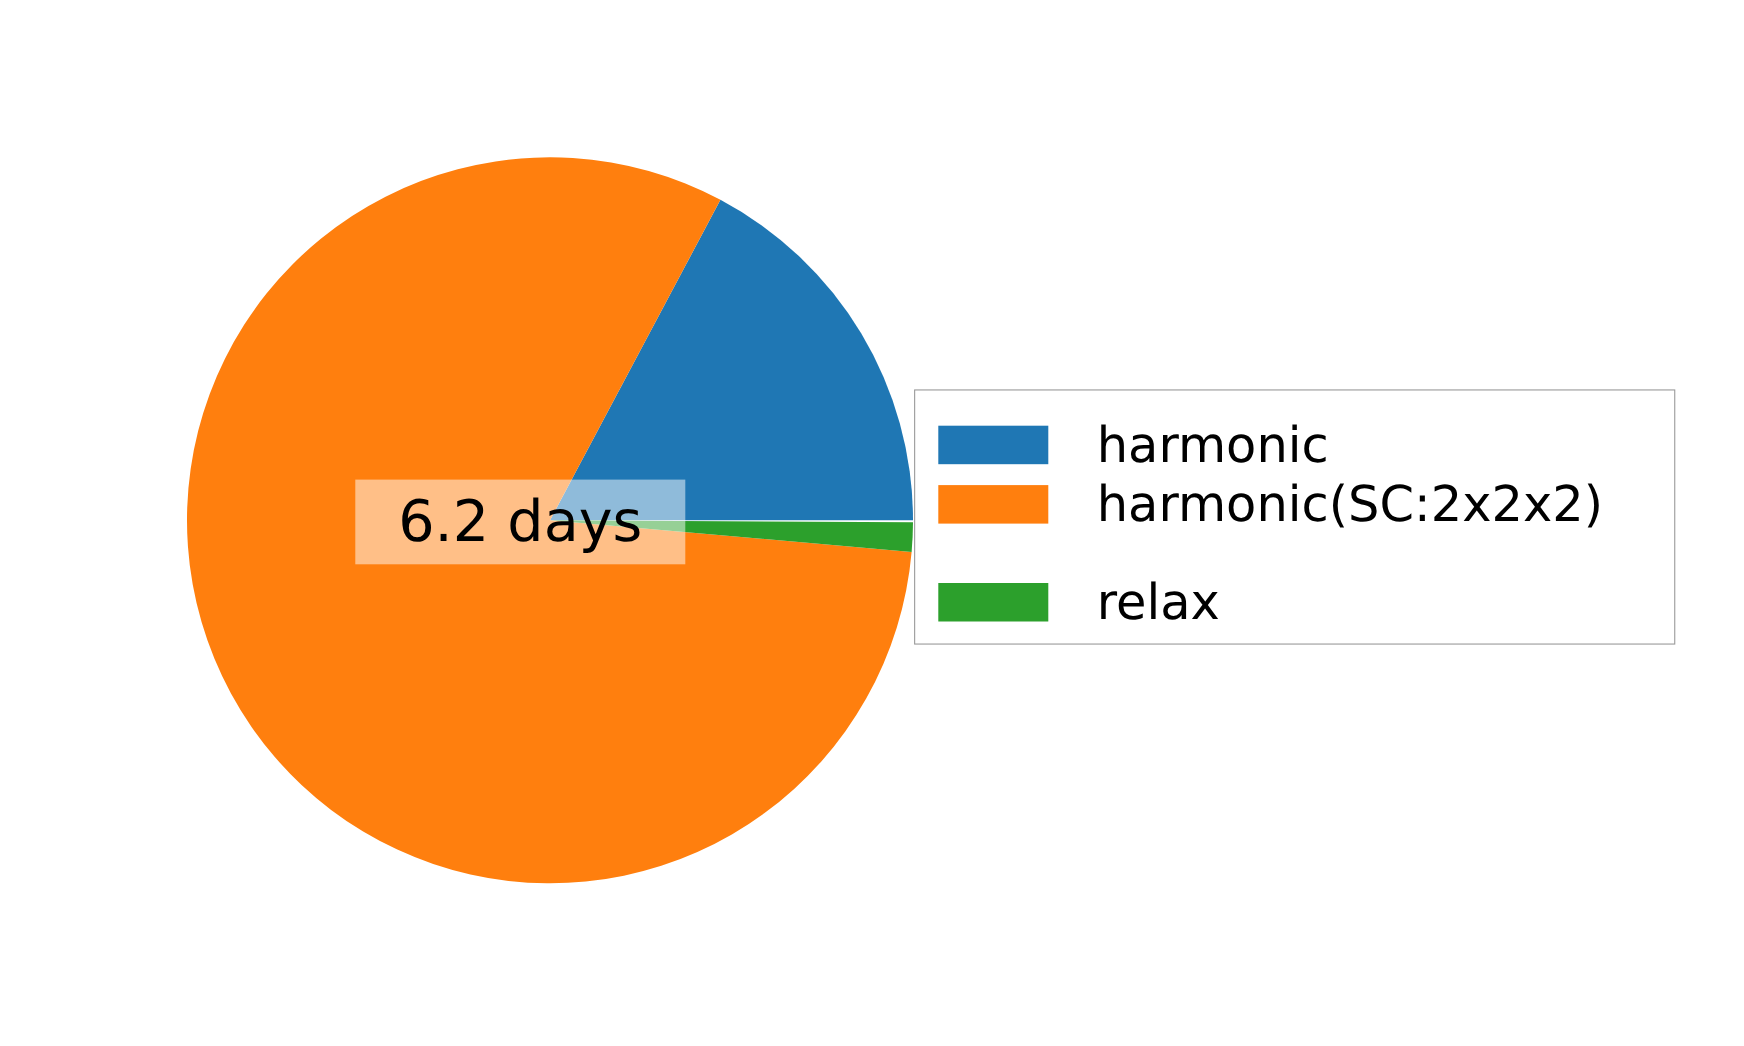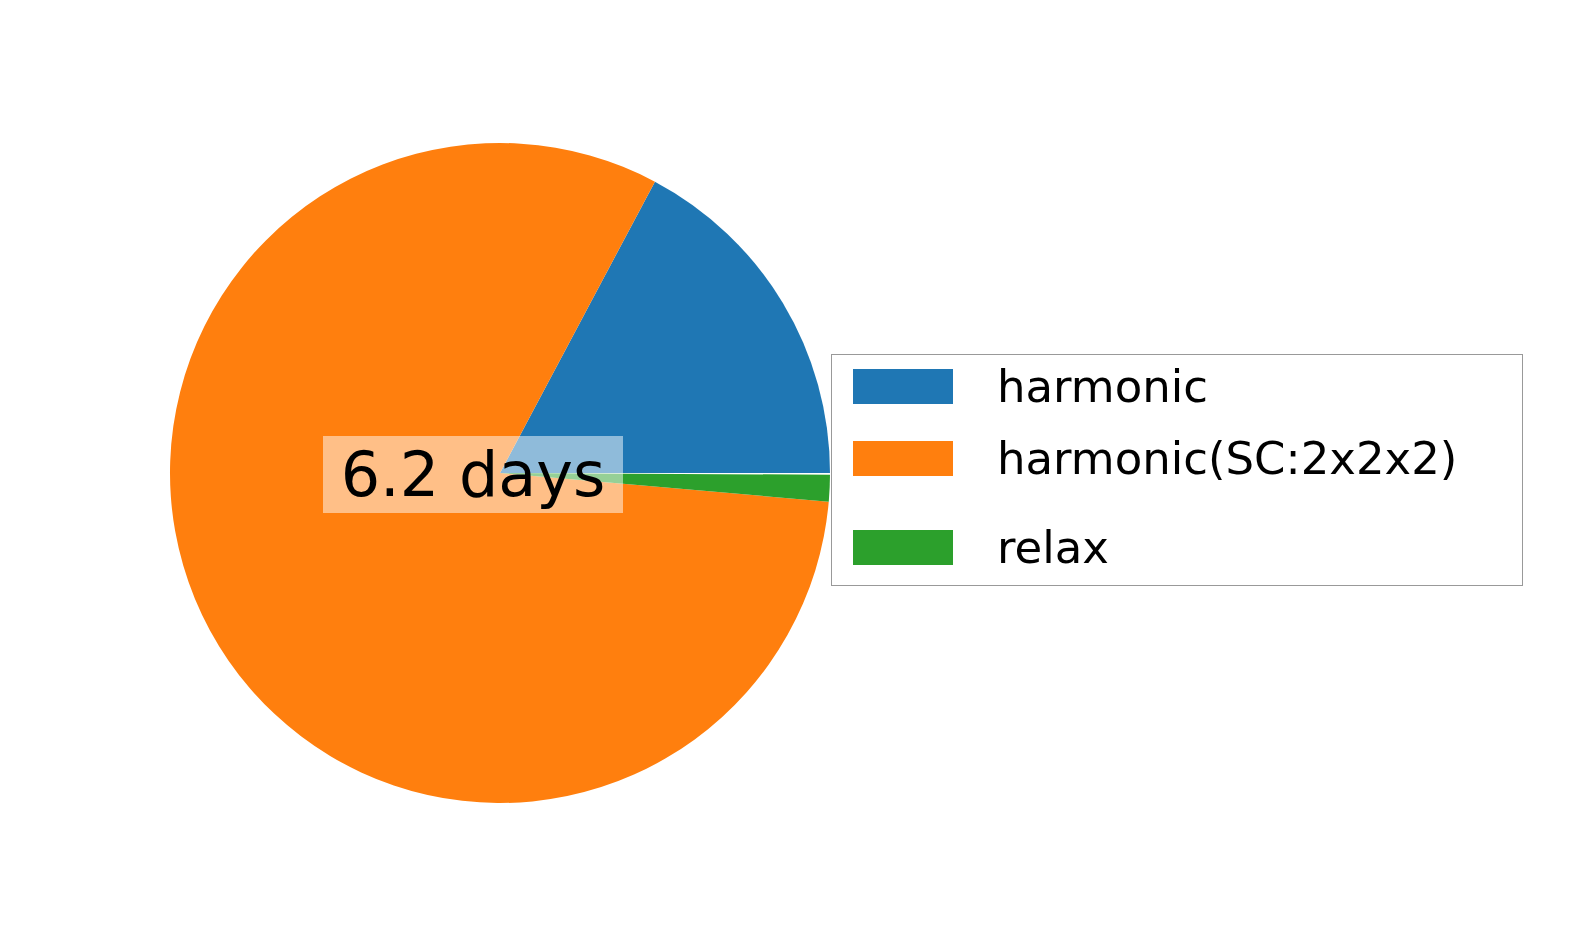--- a/index.html
+++ b/index.html
@@ -55,21 +55,21 @@
     position: absolute;
     left: 0;
     top: 0;
     right: 0;
     bottom: 0;
     background: #ffffff;
     opacity: 0.5;
   }
   #center-label-text {
     position: relative;
-    font-size: 62px;
+    font-size: 52px;
     line-height: 1;
     color: #000000;
     white-space: nowrap;
     letter-spacing: 0px;
   }
 
   
   #legend {
     position: absolute;
     left: 831px;
@@ -80,21 +80,21 @@
     background: #ffffff;
     box-sizing: border-box;
   }
   .legend-row {
     position: absolute;
     left: 0;
     display: flex;
     align-items: center;
     height: 62px;
   }
-  .legend-row.r0 { top: 0; }
+  .legend-row.r0 { top: 18px; }
   .legend-row.r1 { top: 72px; }
   .legend-row.r2 { top: 161px; }
 
   .legend-swatch {
     width: 100px;
     height: 35px;
     margin-left: 21px;
     flex: 0 0 auto;
   }
   .legend-label {

